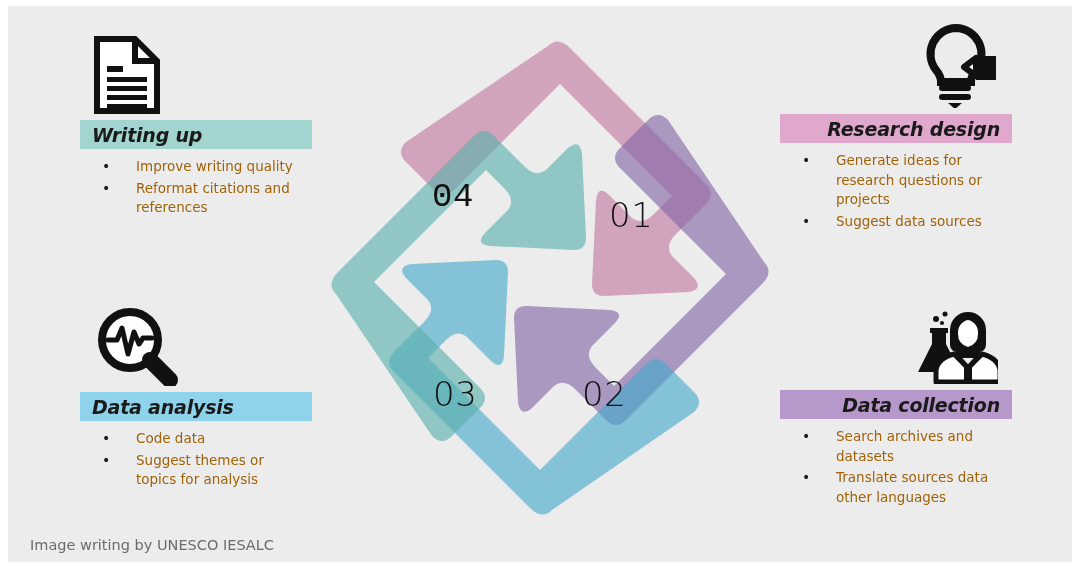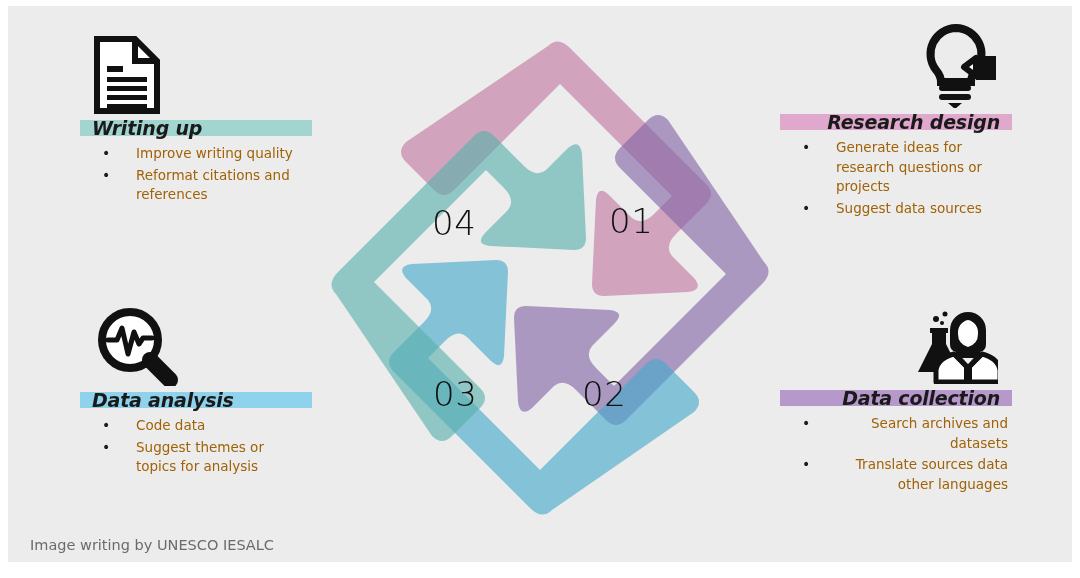--- a/index.html
+++ b/index.html
@@ -40,47 +40,47 @@
   .step-num {
     position: absolute;
     color: #111111;
     font-family: "DejaVu Sans", sans-serif;
     font-size: 34px;
     font-weight: 300;
     letter-spacing: 0.5px;
     line-height: 1;
     user-select: none;
   }
-  #num-01 { left: 601px; top: 198px; text-align: right; }
+  #num-01 { left: 601px; top: 192px; text-align: right; }
   #num-02 { left: 574px; top: 371px; }
   #num-03 { left: 425px; top: 371px; }
-  #num-04 { left: 424px; top: 200px; }
+  #num-04 { left: 424px; top: 174px; font-family: Liberation Mono, monospace; }
 
   
   .panel { position: absolute; width: 232px; }
   .panel.left  { left: 72px; text-align: left; }
   .panel.right { left: 772px; text-align: left; }
 
   #panel-writing    { top: 24px; }
   #panel-research   { top: 18px; }
   #panel-analysis   { top: 296px; }
-  #panel-collection { top: 294px; text-align: right; }
+  #panel-collection { top: 294px; }
 
   .panel-icon {
     height: 84px;
     display: flex;
     align-items: flex-end;
     margin-bottom: 6px;
   }
   .panel.left  .panel-icon { justify-content: flex-start; padding-left: 14px; }
   .panel.right .panel-icon { justify-content: flex-end;  padding-right: 14px; }
   .panel-icon svg { display: block; }
 
   .panel-header {
-    height: 16px;
+    height: 29px;
     display: flex;
     align-items: center;
     padding: 0 12px;
     box-sizing: border-box;
   }
   .panel.left  .panel-header { justify-content: flex-start; }
   .panel.right .panel-header { justify-content: flex-end; }
   .panel-header span {
     font-family: "DejaVu Sans", sans-serif;
     font-style: italic;

